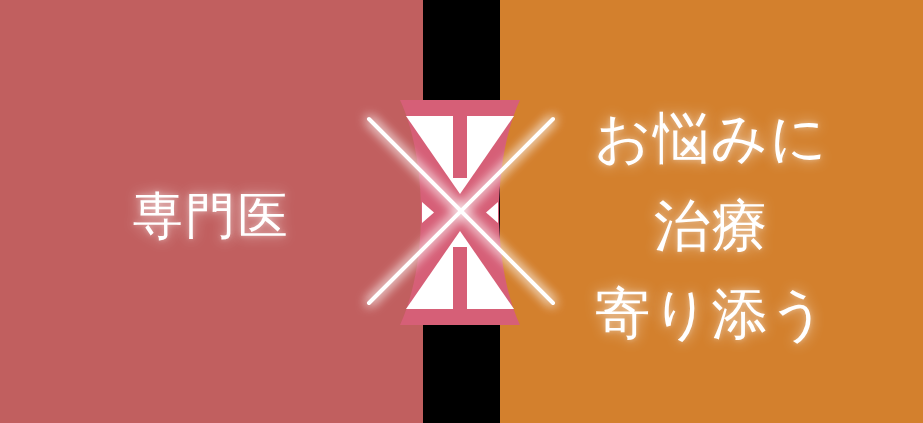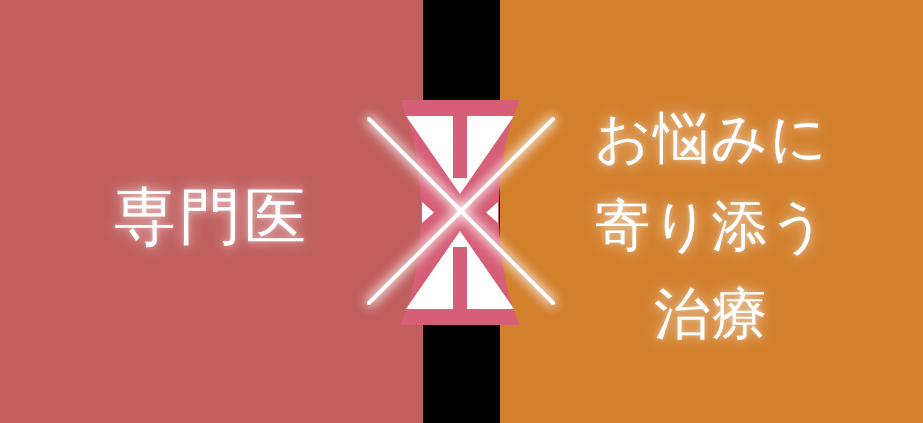--- a/index.html
+++ b/index.html
@@ -20,21 +20,21 @@
     display:flex;flex-direction:column;
     justify-content:center;align-items:center;
     box-sizing:border-box;
     color:#fff;
     text-shadow:0 0 14px rgba(255,255,255,.65),0 0 5px rgba(255,255,255,.35);
     pointer-events:none;
   }
   .text-left{
     left:0;width:423px;
     padding-top:9px;
-    font-size:62px;line-height:87px;letter-spacing:.05em;
+    font-size:50px;line-height:87px;letter-spacing:.05em;
   }
   .text-right{
     left:500px;width:423px;
     padding-top:28px;
     font-size:56px;line-height:88px;letter-spacing:.03em;
   }
   .text-line{white-space:nowrap;}
 
   .xmark{
     position:absolute;left:0;top:0;width:923px;height:423px;
@@ -77,17 +77,17 @@
       <line x1="369" y1="303" x2="553" y2="119" stroke="#ffffff"></line>
     </g>
   </svg>
 
   <div class="text-block text-left">
     <div class="text-line">専門医</div>
   </div>
 
   <div class="text-block text-right">
     <div class="text-line">お悩みに</div>
+    <div class="text-line">治療</div>
     <div class="text-line">寄り添う</div>
-    <div class="text-line">治療</div>
   </div>
 
 </div>
 
 </body></html>

